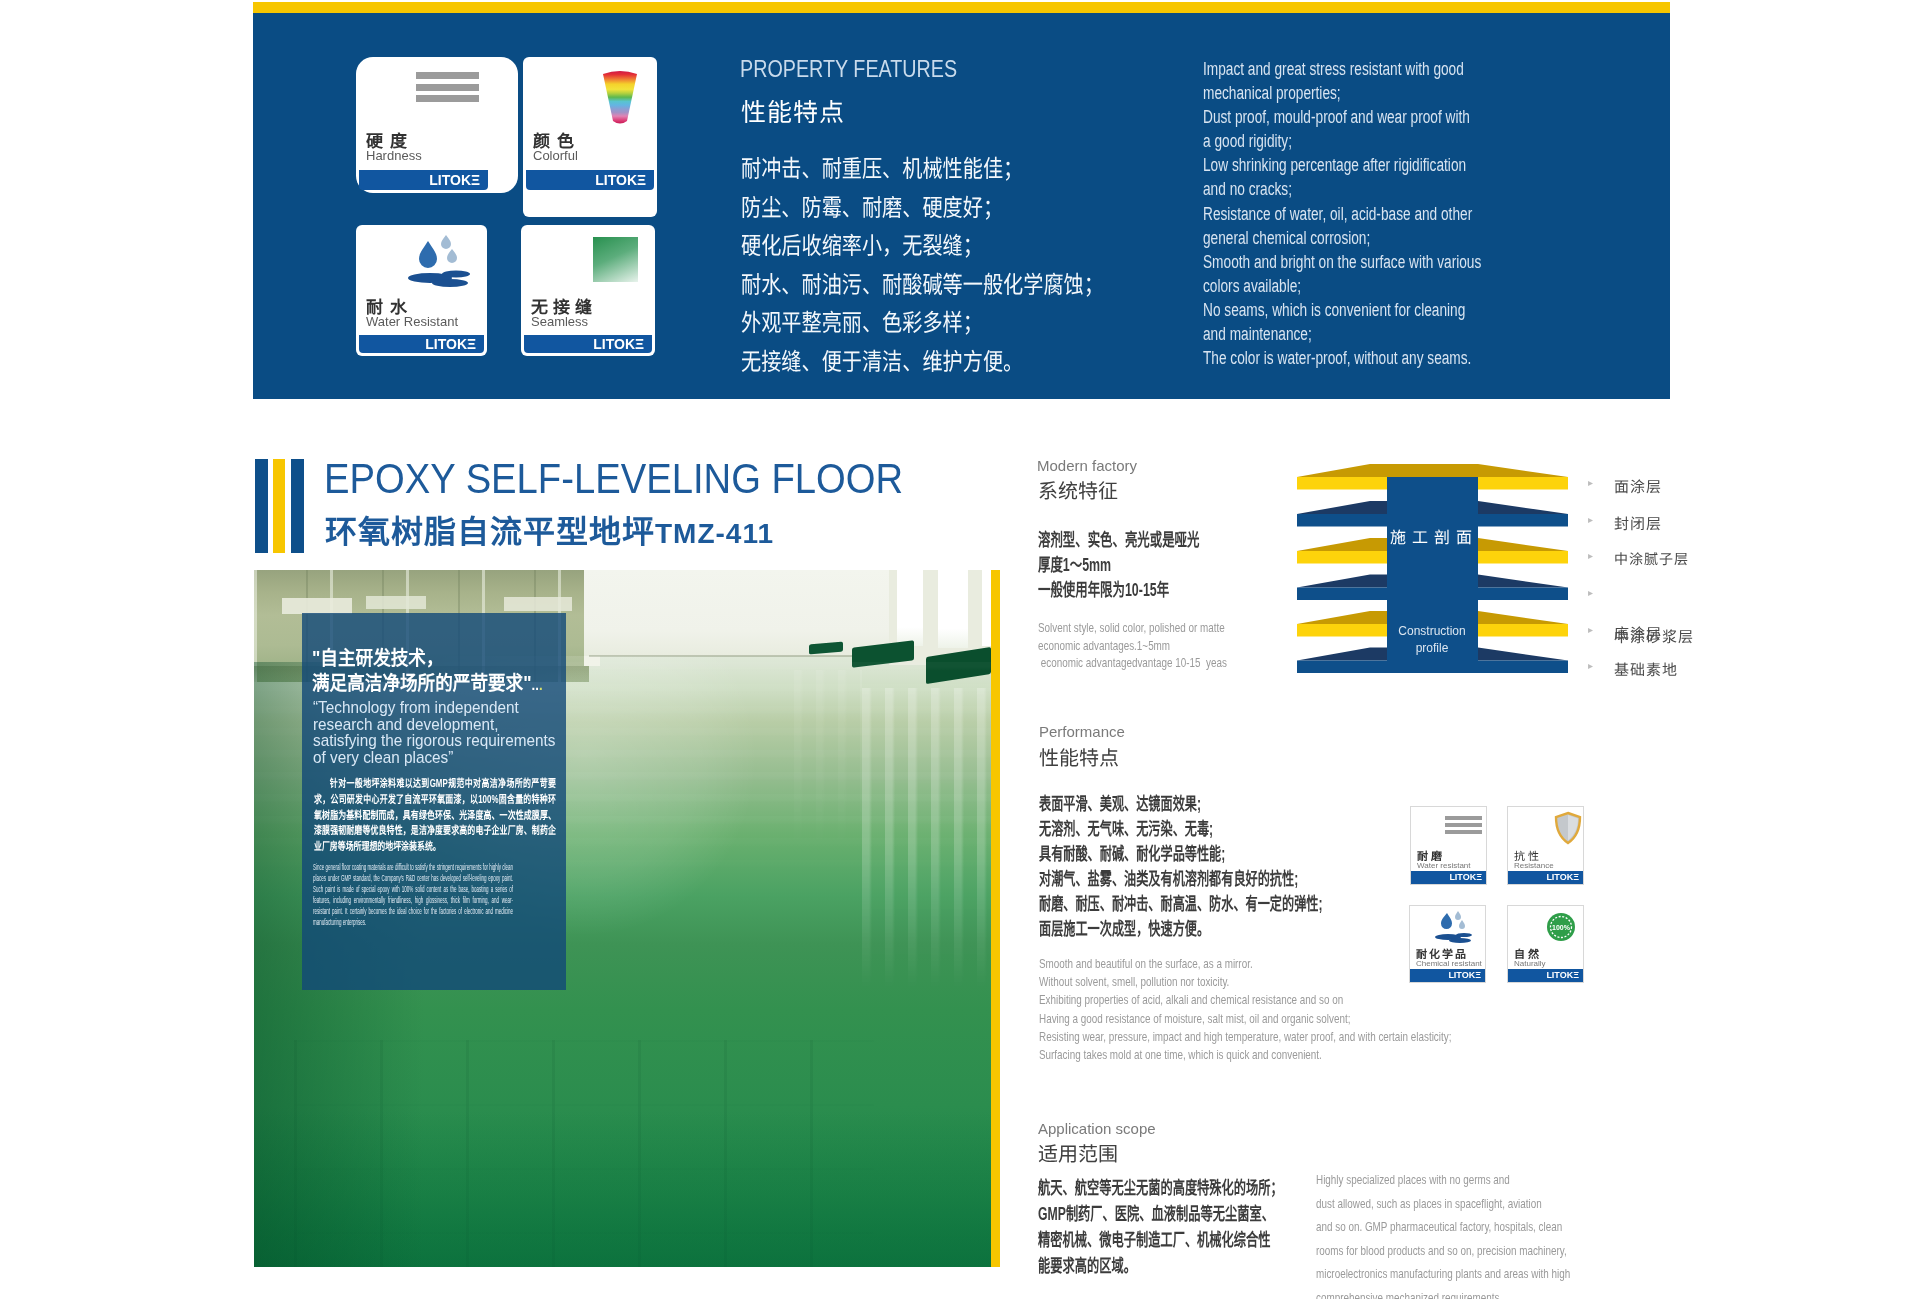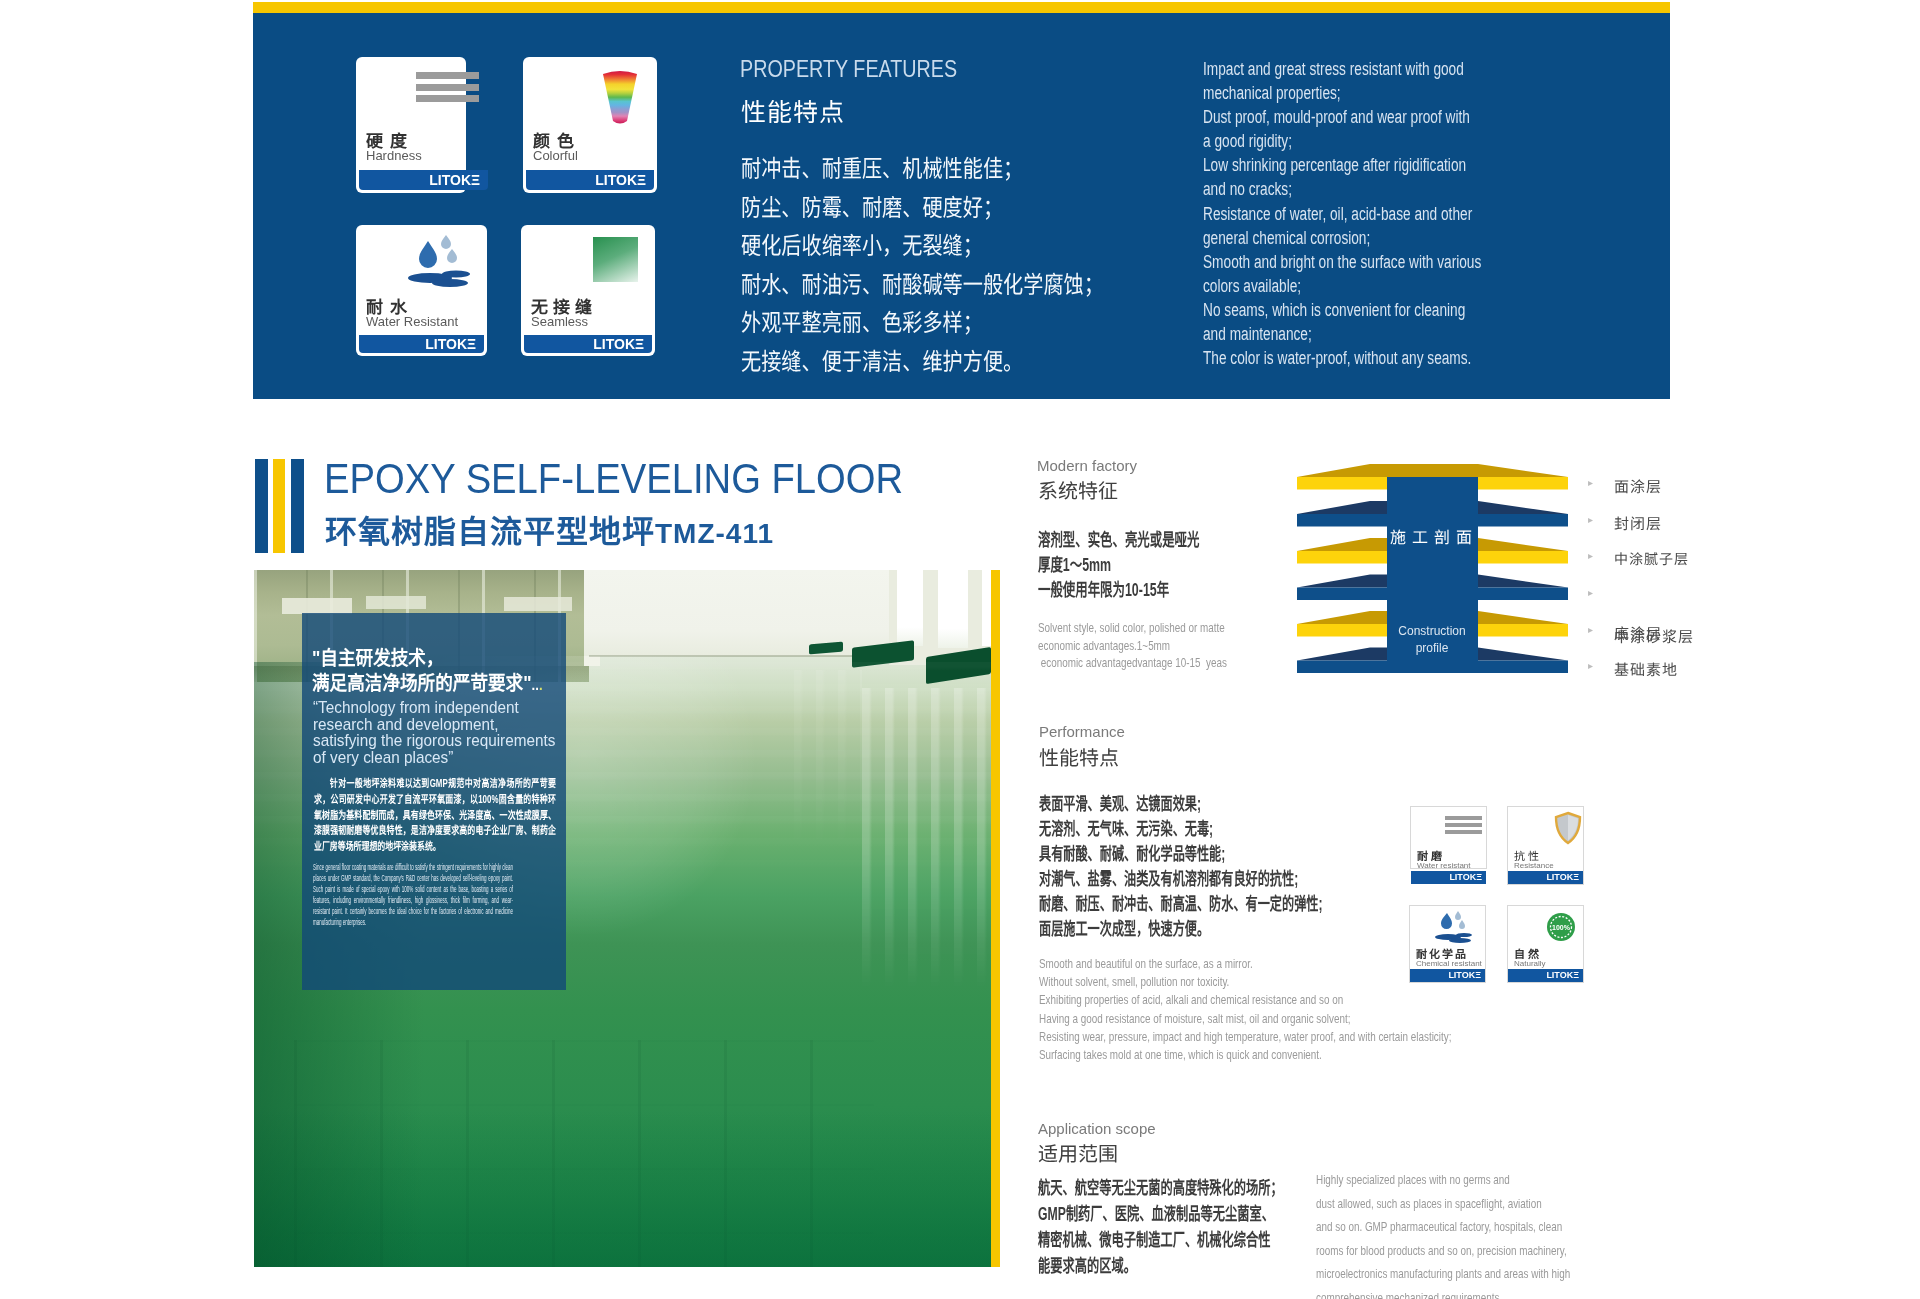--- a/index.html
+++ b/index.html
@@ -9,34 +9,34 @@
   #page { position:relative; width:1920px; height:1299px; overflow:hidden; background:#fff; }
 </style>
 </head>
 <body>
 <div id="page">
 
   <div class="abs" style="left:253px;top:2px;width:1417px;height:11px;background:#F7C600;"></div>
 
   <div class="abs" style="left:253px;top:13px;width:1417px;height:386px;background:#0A4C84;"></div>
 
-  <div class="abs" style="left:356px;top:57px;width:110px;height:136px;background:#fff;border-radius:6px;">
+  <div class="abs" style="left:356px;top:57px;width:162px;height:136px;background:#fff;border-radius:17px;">
 
     <div class="abs" style="left:60px;top:15px;width:63px;height:7px;background:#9b9b9b;"></div>
     <div class="abs" style="left:60px;top:27px;width:63px;height:7px;background:#9b9b9b;"></div>
     <div class="abs" style="left:60px;top:38px;width:63px;height:7px;background:#9b9b9b;"></div>
 
     <div class="abs" style="left:10px;top:70px;font-size:17px;font-weight:bold;color:#323232;letter-spacing:7px;">硬度</div>
 
     <div class="abs" style="left:10px;top:91px;font-size:13px;color:#5a5a5a;">Hardness</div>
 
     <div class="abs" style="left:3px;top:113px;width:129px;height:20px;background:#1156A0;border-radius:0 0 4px 4px;color:#fff;font-weight:bold;font-size:14px;text-align:right;line-height:20px;padding-right:8px;">LITOKΞ</div>
   </div>
 
-  <div class="abs" style="left:523px;top:57px;width:134px;height:136px;background:#fff;border-radius:6px;">
+  <div class="abs" style="left:523px;top:57px;width:134px;height:160px;background:#fff;border-radius:6px;">
 
     <svg class="abs" style="left:76px;top:12px;" width="42" height="58" viewBox="0 0 42 58">
       <defs>
         <linearGradient id="fanG" x1="0" y1="0" x2="0" y2="1">
           <stop offset="0" stop-color="#cf1747"></stop>
           <stop offset="0.07" stop-color="#e43137"></stop>
           <stop offset="0.16" stop-color="#ef8133"></stop>
           <stop offset="0.25" stop-color="#f5d22b"></stop>
           <stop offset="0.35" stop-color="#f2e23a"></stop>
           <stop offset="0.42" stop-color="#b8d23e"></stop>
@@ -250,21 +250,21 @@
   <div class="abs" style="left:1614px;top:658px;font-size:15px;color:#4a4a4a;letter-spacing:1px;">基础素地</div>
 
   <div class="abs" style="left:1039px;top:723px;font-size:15px;color:#7a7a7a;">Performance</div>
 
   <div class="abs" style="left:1039px;top:742px;font-size:20px;color:#404040;">性能特点</div>
 
   <div class="abs sx" style="left:1039px;top:792px;font-size:18px;line-height:25.1px;font-weight:bold;color:#3c3c3c;transform:scaleX(0.675);white-space:nowrap;">表面平滑、美观、达镜面效果;<br>无溶剂、无气味、无污染、无毒;<br>具有耐酸、耐碱、耐化学品等性能;<br>对潮气、盐雾、油类及有机溶剂都有良好的抗性;<br>耐磨、耐压、耐冲击、耐高温、防水、有一定的弹性;<br>面层施工一次成型，快速方便。</div>
 
   <div class="abs sx" style="left:1039px;top:955px;font-size:13px;line-height:18.2px;color:#9a9a9a;transform:scaleX(0.76);white-space:nowrap;">Smooth and beautiful on the surface, as a mirror.<br>Without solvent, smell, pollution nor toxicity.<br>Exhibiting properties of acid, alkali and chemical resistance and so on<br>Having a good resistance of moisture, salt mist, oil and organic solvent;<br>Resisting wear, pressure, impact and high temperature, water proof, and with certain elasticity;<br>Surfacing takes mold at one time, which is quick and convenient.</div>
 
-  <div class="abs" style="left:1410px;top:806px;width:77px;height:63px;background:#fff;border:1px solid #d8d8d8;">
+  <div class="abs" style="left:1410px;top:806px;width:77px;height:79px;background:#fff;border:1px solid #d8d8d8;">
 
     <div class="abs" style="left:34px;top:9px;width:37px;height:4px;background:#9b9b9b;"></div>
     <div class="abs" style="left:34px;top:16px;width:37px;height:4px;background:#9b9b9b;"></div>
     <div class="abs" style="left:34px;top:23px;width:37px;height:4px;background:#9b9b9b;"></div>
 
     <div class="abs" style="left:6px;top:40px;font-size:11px;font-weight:bold;color:#323232;letter-spacing:3px;">耐磨</div>
     <div class="abs" style="left:6px;top:54px;font-size:8px;color:#777;">Water resistant</div>
 
     <div class="abs" style="left:0;top:64px;width:75px;height:13px;background:#1156A0;color:#fff;font-weight:bold;font-size:9px;text-align:right;line-height:13px;padding-right:4px;">LITOKΞ</div>
   </div>

